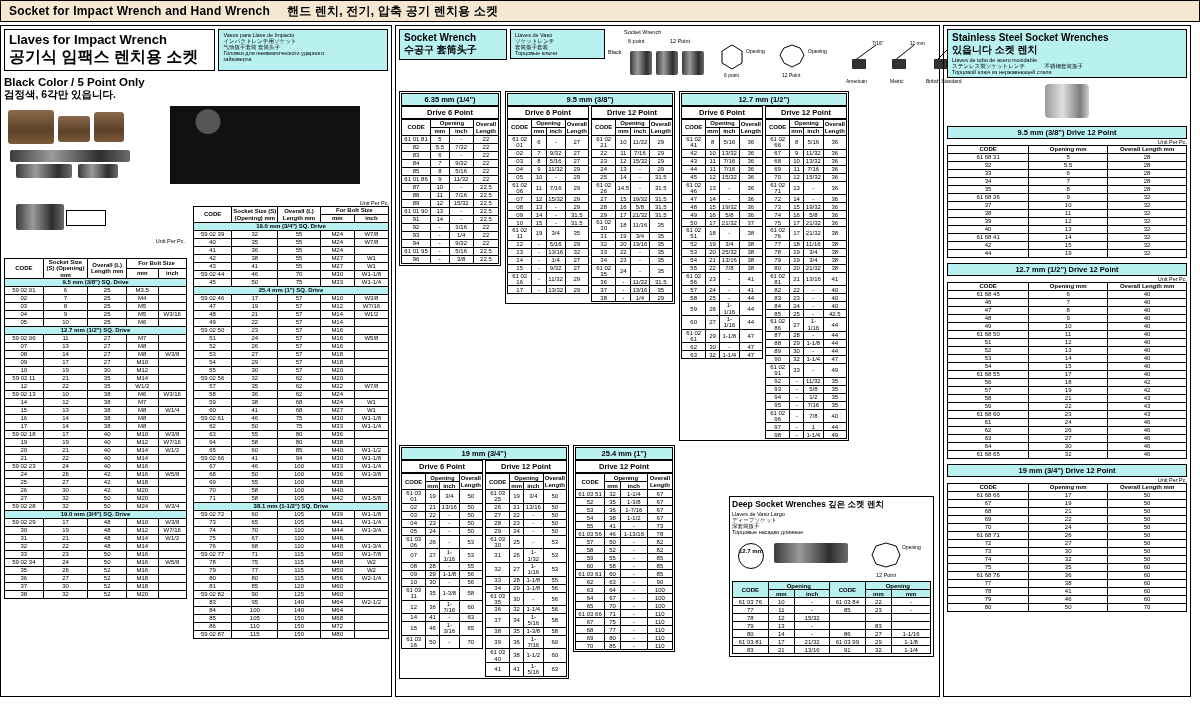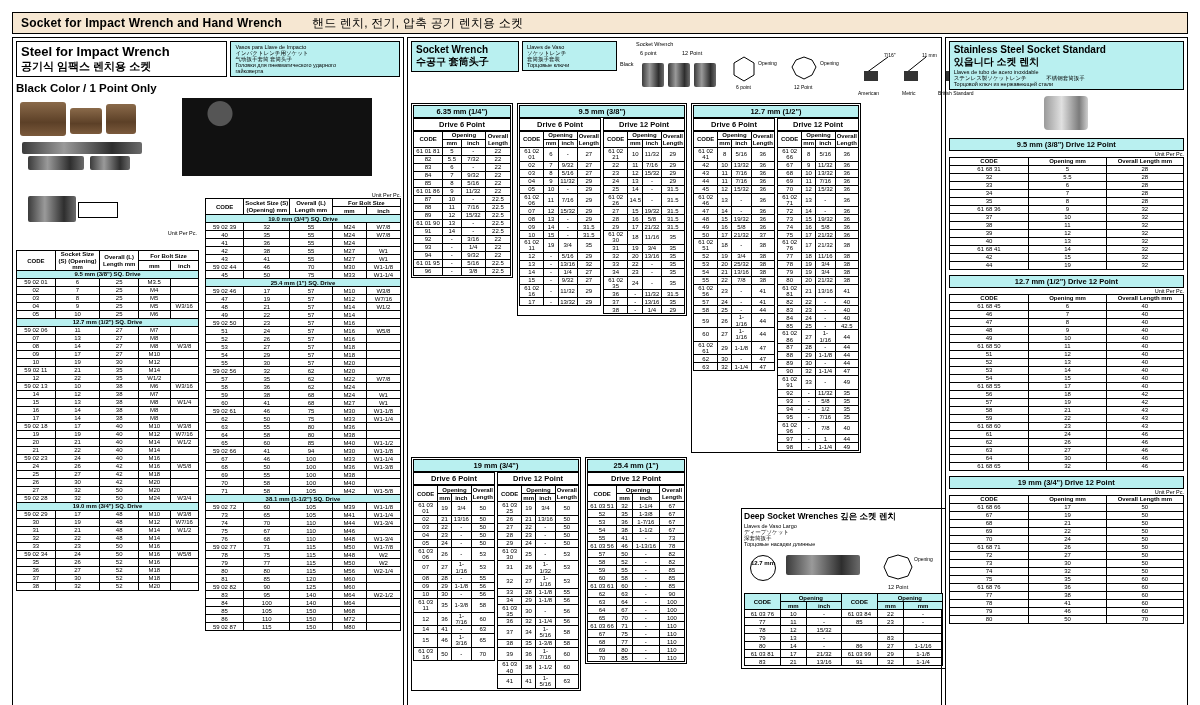--- a/index.html
+++ b/index.html
@@ -4,40 +4,40 @@
 <style>
   * { box-sizing: border-box; }
   html, body { margin:0; padding:0; }
   body {
     width:1200px; height:705px;
     font-family:"Liberation Sans", sans-serif;
     background:#ffffff;
     color:#000;
     font-size:8px;
   }
-  .page { position:relative; width:1200px; height:705px; padding:12px; }
+  .page { position:relative; width:1200px; height:705px; padding:0; }
 
   
   .titlebar {
     border:1px solid #000; background:#f6e7d2;
     height:22px; display:flex; align-items:center; padding-left:8px;
     font-weight:bold; font-size:12px; letter-spacing:0.2px;
   }
-  .titlebar .ko { font-weight:normal; margin-left:30px; }
+  .titlebar .ko { font-weight:bold; margin-left:17px; }
 
   
   .frame { display:flex; gap:3px; margin-top:3px; height:672px; }
   .colA { width:392px; border:1px solid #000; padding:3px; position:relative; }
   .colB { width:545px; border:1px solid #000; padding:3px; position:relative; }
   .colC { width:248px; border:1px solid #000; padding:3px; position:relative; }
 
   .hdrbox { border:1px solid #000; padding:2px 4px; }
   .cyan { background:#b9f0f0; }
   .hdr-title { font-weight:bold; font-size:13px; }
-  .hdr-sub { font-weight:bold; font-size:11px; }
+  .hdr-sub { font-weight:bold; font-size:16px; }
   .xtiny { font-size:5.5px; line-height:1.1; }
 
   .rowflex { display:flex; gap:3px; }
 
   
   table { border-collapse:collapse; }
   .t { font-size:6px; }
   .t td, .t th { border:1px solid #000; padding:0 1px; text-align:center; line-height:1.05; height:8px;}
   .t th { background:#ffffff; font-weight:bold; font-size:6px; }
   .hcyan td, .hcyan th { background:#b9f0f0; }
@@ -58,34 +58,35 @@
   <div class="titlebar">
     <span>Socket for Impact Wrench and Hand Wrench</span>
     <span class="ko">핸드 렌치, 전기, 압축 공기 렌치용 소켓</span>
   </div>
 
   <div class="frame">
 
     <div class="colA">
       <div style="display:flex; gap:3px;">
         <div class="hdrbox" style="width:212px;">
-          <div class="hdr-title">Steel for Impact Wrench</div>
+          <div class="hdr-title">Llaves for Impact Wrench</div>
           <div class="hdr-sub">공기식 임팩스 렌치용 소켓</div>
         </div>
         <div class="hdrbox cyan" style="width:170px;">
           <div class="xtiny">Vasos para Llave de Impacto</div>
           <div class="xtiny">インパクトレンチ用ソケット</div>
           <div class="xtiny">气动扳手套筒  套筒头子</div>
           <div class="xtiny">Головки для пневматического ударного</div>
           <div class="xtiny">гайковерта</div>
         </div>
       </div>
 
       <div style="margin-top:5px;">
-        <div style="font-weight:bold; font-size:11.5px;">Black Color / 1 Point Only</div>
+        <div style="font-weight:bold; font-size:11.5px;">Black Color / 5 Point Only</div>
+        <div style="font-weight:bold; font-size:10.5px;">검정색, 6각만 있읍니다.</div>
       </div>
 
       <div style="display:flex; gap:6px; margin-top:4px; height:92px;">
         <div style="width:150px; position:relative;">
           <div class="sockbrown" style="position:absolute; left:4px; top:4px; width:46px; height:34px;"></div>
           <div class="sockbrown" style="position:absolute; left:54px; top:10px; width:32px; height:26px;"></div>
           <div class="sockbrown" style="position:absolute; left:90px; top:6px; width:30px; height:30px;"></div>
           <div class="sock" style="position:absolute; left:6px; top:44px; width:120px; height:12px;"></div>
           <div class="sock" style="position:absolute; left:12px; top:58px; width:56px; height:14px;"></div>
           <div class="sock" style="position:absolute; left:74px; top:58px; width:40px; height:14px;"></div>
@@ -2041,21 +2042,21 @@
                 <td>32</td>
                 <td>1-1/4</td>
               </tr>
             </tbody>
         </table>
       </div>
     </div>
 
     <div class="colC">
       <div class="hdrbox cyan">
-        <div class="hdr-sub" style="font-size:10px;">Stainless Steel Socket Standard</div>
+        <div class="hdr-sub" style="font-size:10px;">Stainless Steel Socket Wrenches</div>
         <div class="hdr-sub" style="font-size:10px;">있읍니다 소켓 렌치</div>
         <div class="xtiny">Llaves de tubo de acero inoxidable</div>
         <div class="xtiny">
           <span>ステンレス製ソケットレンチ</span>
           <span style="margin-left:18px;">不锈钢套筒扳手</span>
         </div>
         <div class="xtiny">Торцовой ключ из нержавеющей стали</div>
       </div>
 
       <div style="text-align:center; margin:6px 0;">

